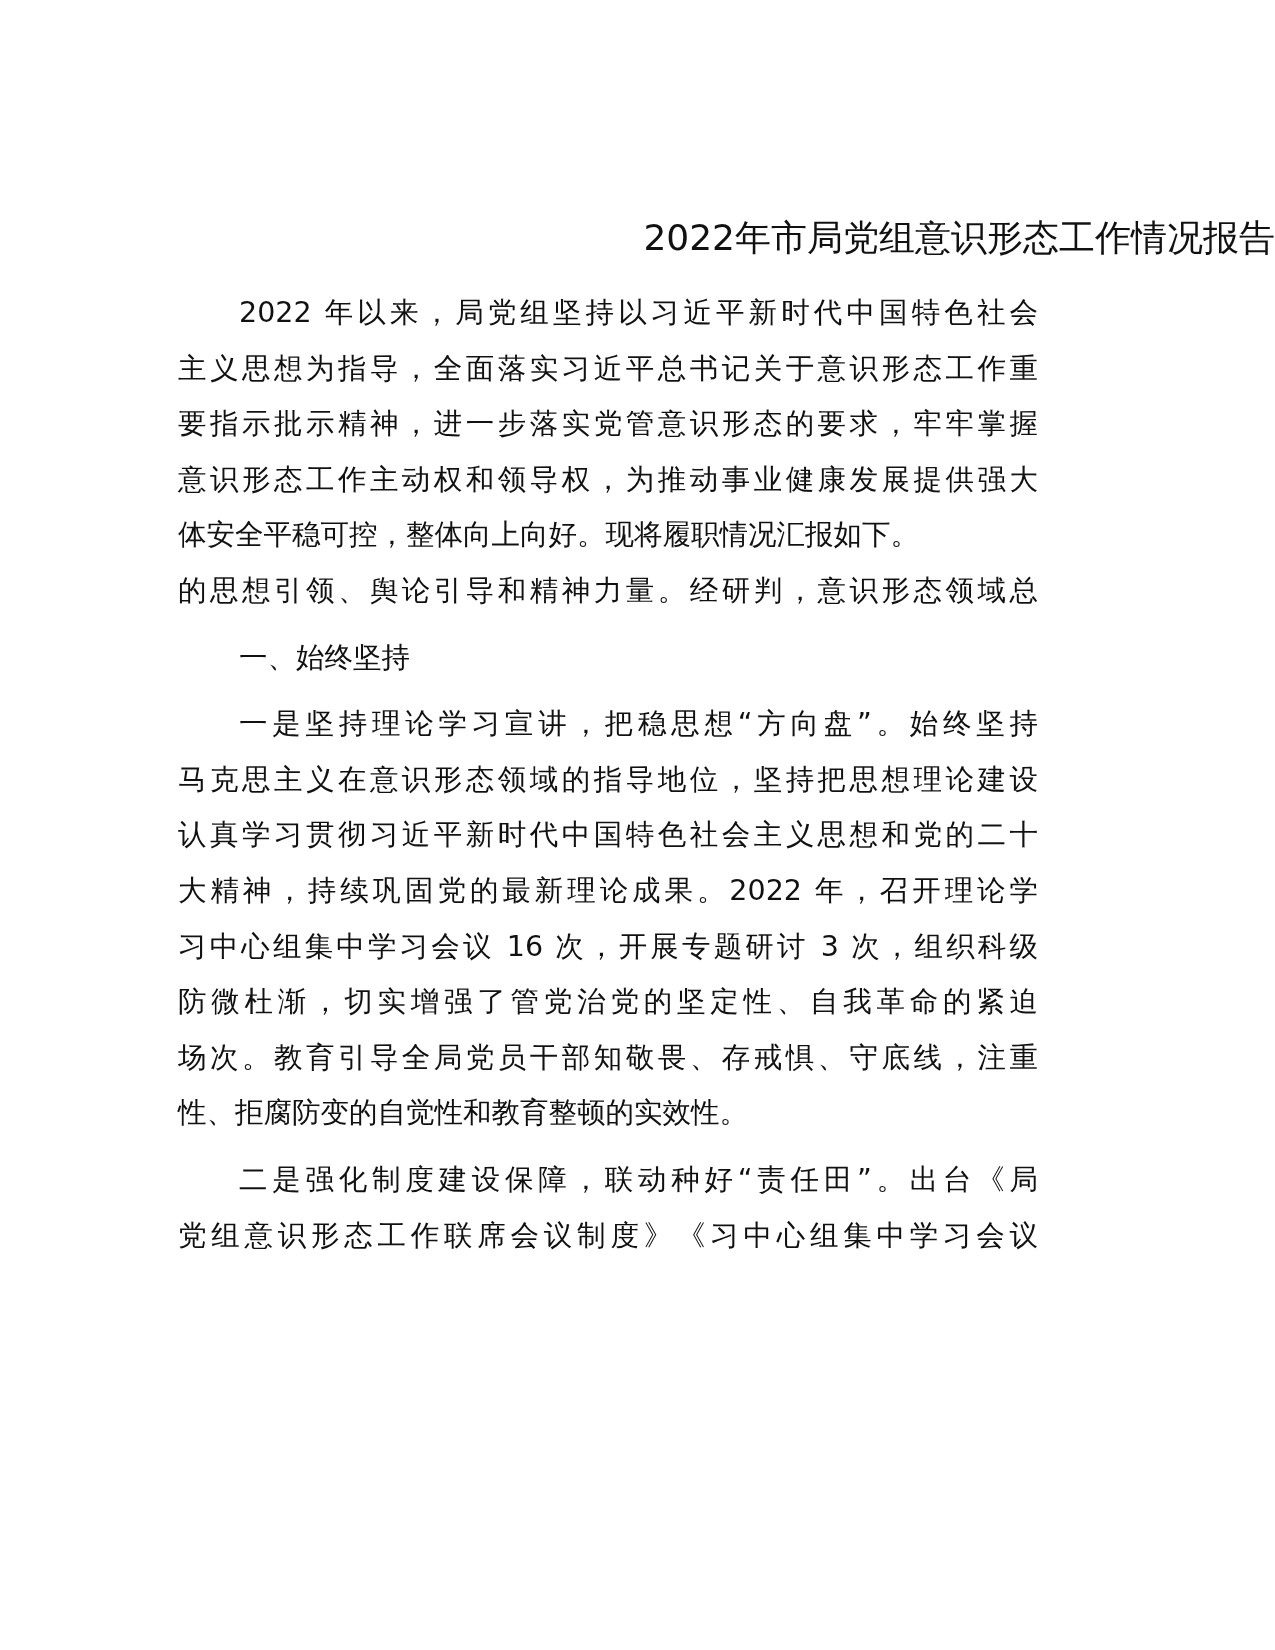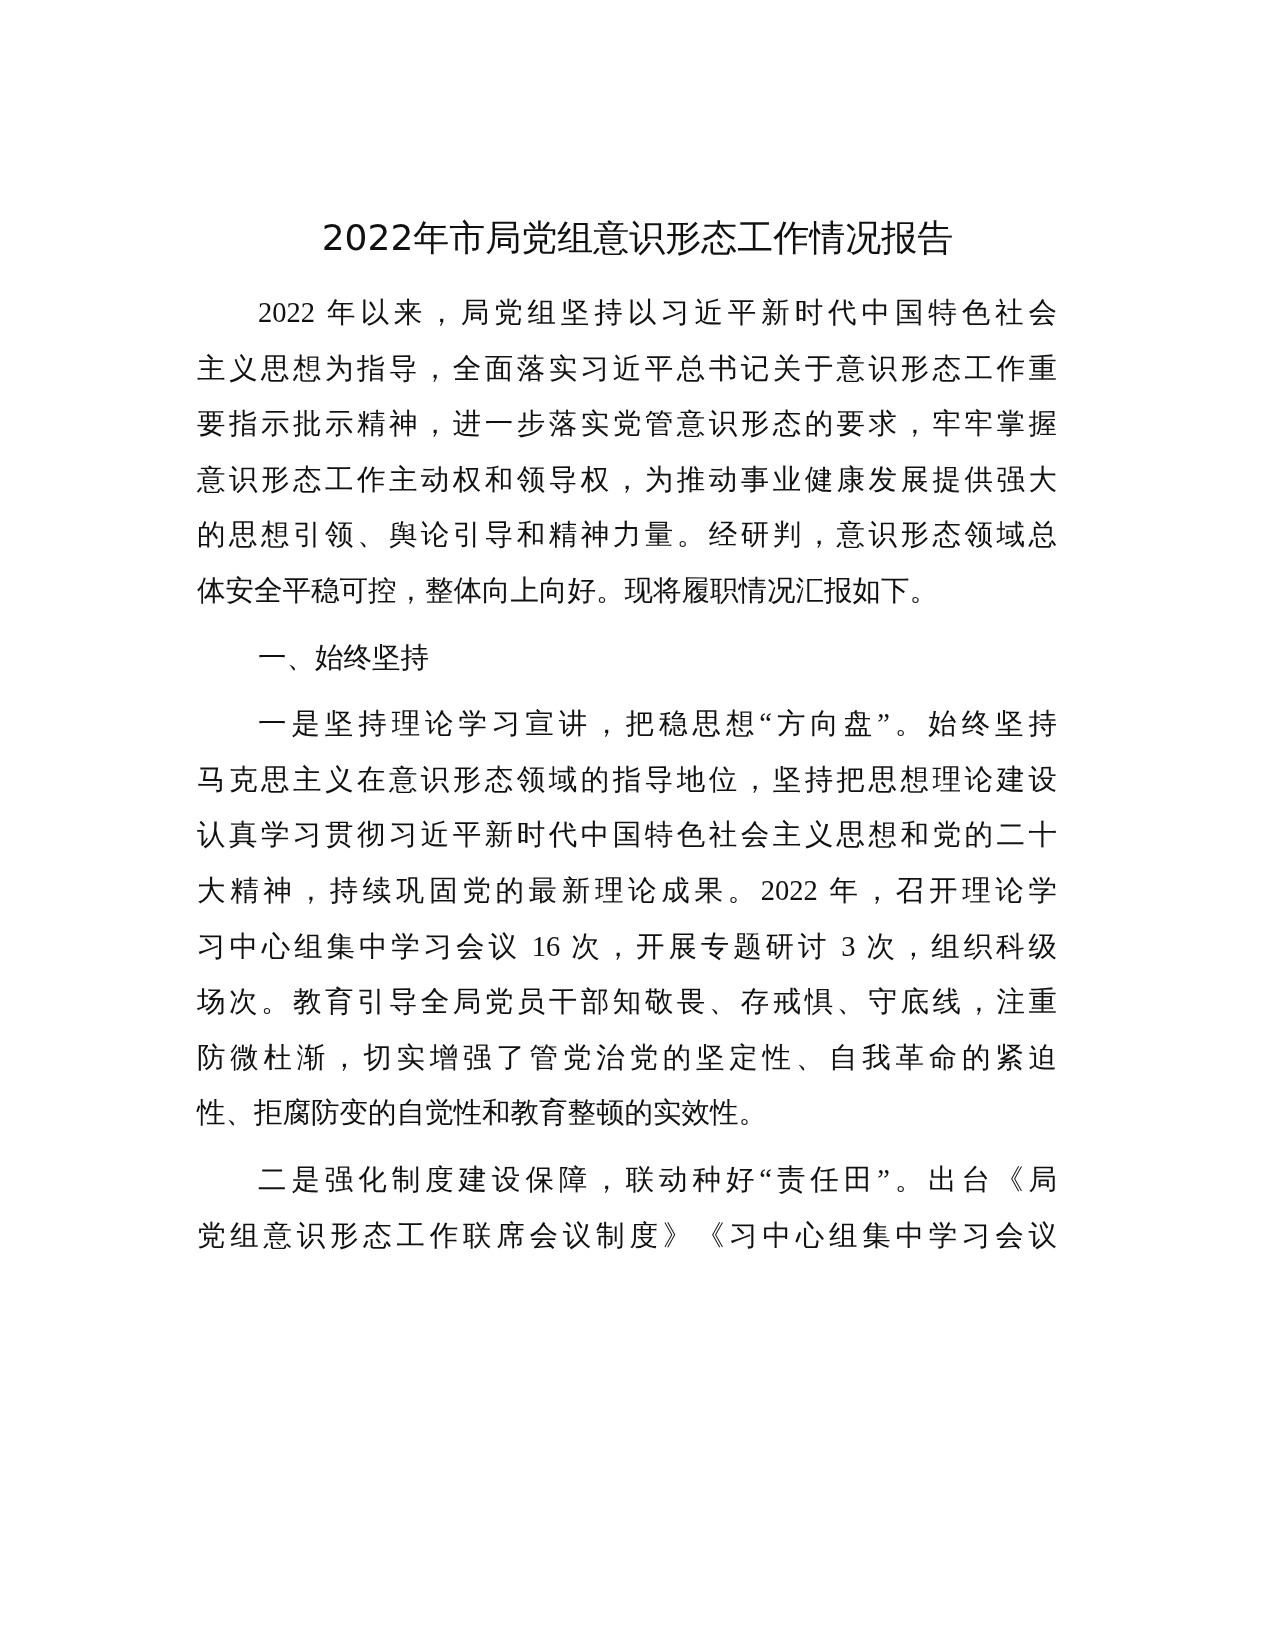--- a/index.html
+++ b/index.html
@@ -20,32 +20,31 @@
     left: 0; top: 0;
     width: 1275px;
     height: 1650px;
     background: #ffffff;
   }
   .title {
     position: absolute;
     top: 212px;
     left: 0;
     width: 1275px;
-    text-align: center;
+    text-align: right;
     font-size: 36px;
     line-height: 52px;
     letter-spacing: 0px;
     color: #111111;
   }
   .body-text {
     position: absolute;
-    left: 197px;
+    left: 178px;
     width: 860px;
     top: 285px;
-    font-family: Liberation Serif, serif;
   }
   .line {
     display: block;
     height: 55.6px;
     line-height: 55.6px;
     font-size: 28.5px;
     white-space: nowrap;
     text-align: justify;
     text-align-last: justify;
     letter-spacing: 0;
@@ -70,38 +69,38 @@
 <div class="page">
   <div class="title">2022年市局党组意识形态工作情况报告</div>
 
   <div class="body-text">
 
     <div>
       <span class="line indent">2022 年以来，局党组坚持以习近平新时代中国特色社会</span>
       <span class="line">主义思想为指导，全面落实习近平总书记关于意识形态工作重</span>
       <span class="line">要指示批示精神，进一步落实党管意识形态的要求，牢牢掌握</span>
       <span class="line">意识形态工作主动权和领导权，为推动事业健康发展提供强大</span>
+      <span class="line last">体安全平稳可控，整体向上向好。现将履职情况汇报如下。</span>
       <span class="line">的思想引领、舆论引导和精神力量。经研判，意识形态领域总</span>
-      <span class="line last">体安全平稳可控，整体向上向好。现将履职情况汇报如下。</span>
     </div>
     <span class="para-gap"></span>
 
     <div>
       <span class="line indent heading">一、始终坚持</span>
     </div>
     <span class="para-gap"></span>
 
     <div>
       <span class="line indent">一是坚持理论学习宣讲，把稳思想“方向盘”。始终坚持</span>
       <span class="line">马克思主义在意识形态领域的指导地位，坚持把思想理论建设</span>
       <span class="line">认真学习贯彻习近平新时代中国特色社会主义思想和党的二十</span>
       <span class="line">大精神，持续巩固党的最新理论成果。2022 年，召开理论学</span>
       <span class="line">习中心组集中学习会议 16 次，开展专题研讨 3 次，组织科级</span>
+      <span class="line">防微杜渐，切实增强了管党治党的坚定性、自我革命的紧迫</span>
       <span class="line">场次。教育引导全局党员干部知敬畏、存戒惧、守底线，注重</span>
-      <span class="line">防微杜渐，切实增强了管党治党的坚定性、自我革命的紧迫</span>
       <span class="line last">性、拒腐防变的自觉性和教育整顿的实效性。</span>
     </div>
     <span class="para-gap"></span>
 
     <div>
       <span class="line indent">二是强化制度建设保障，联动种好“责任田”。出台《局</span>
       <span class="line">党组意识形态工作联席会议制度》《习中心组集中学习会议</span>
     </div>
   </div>
 </div>

